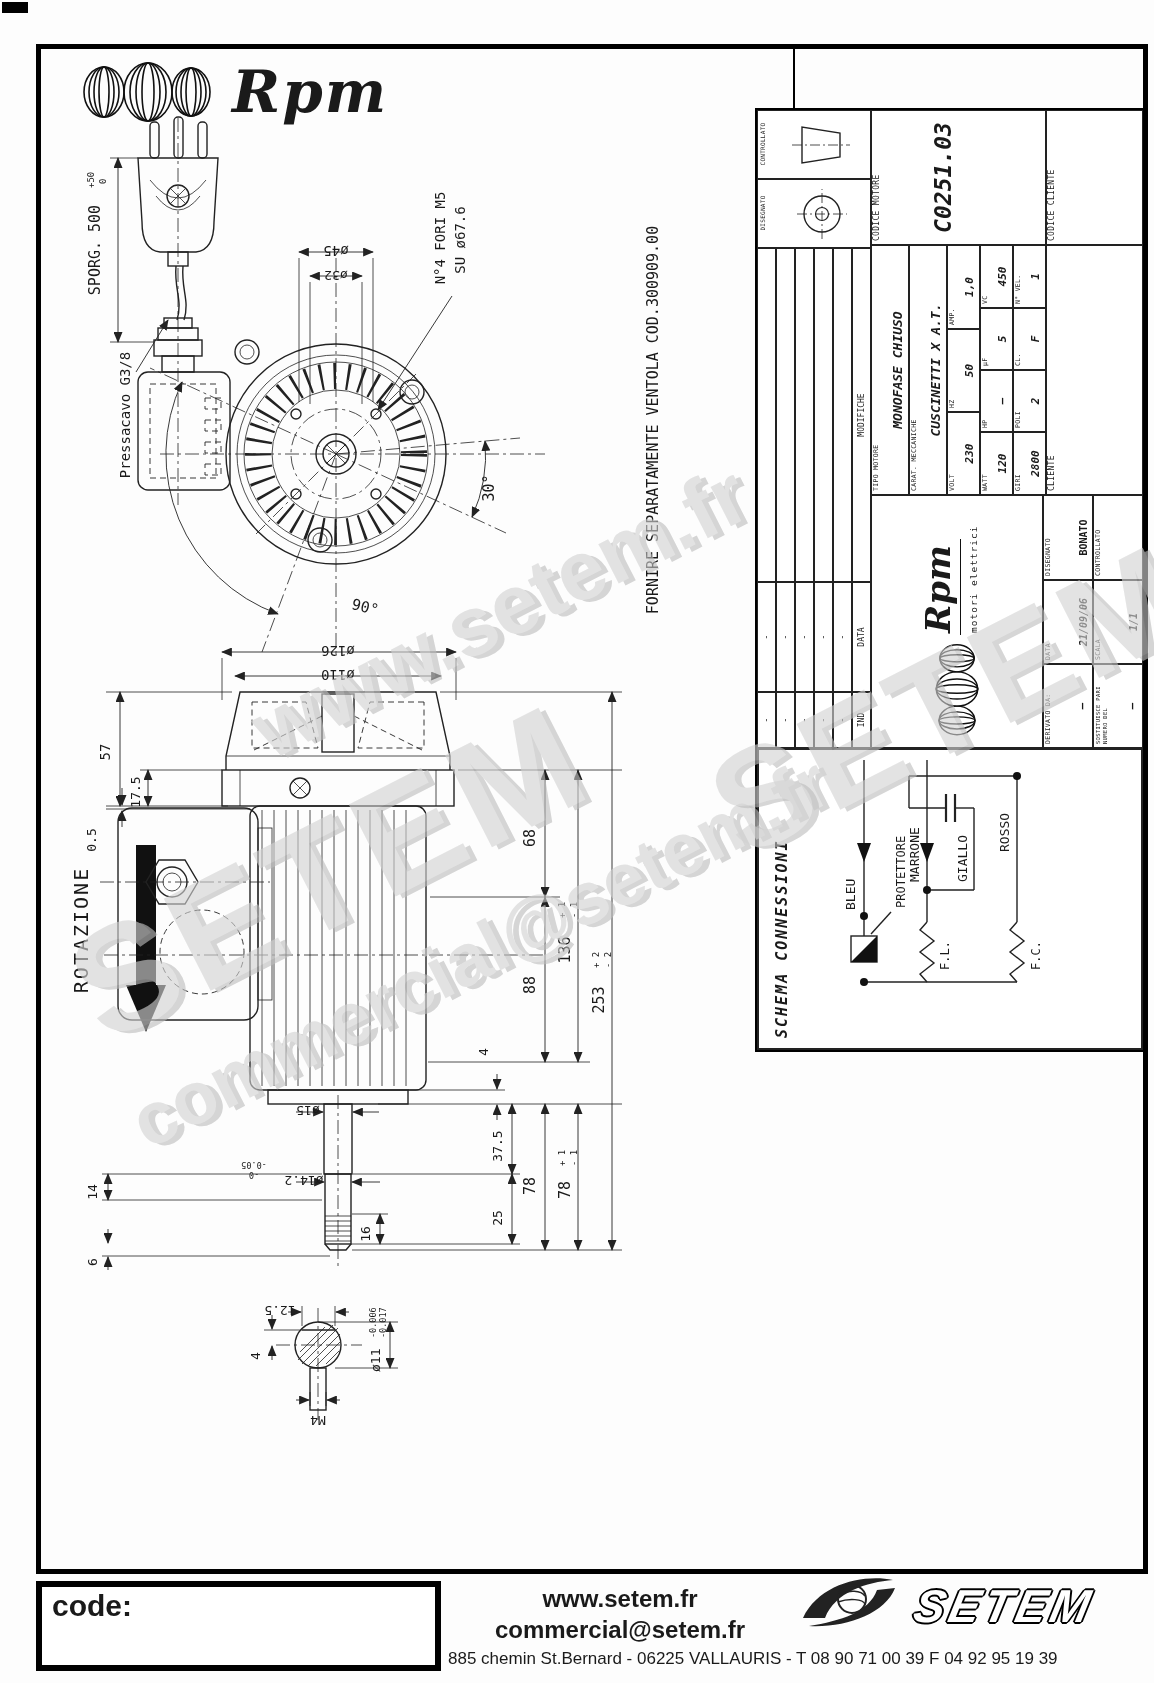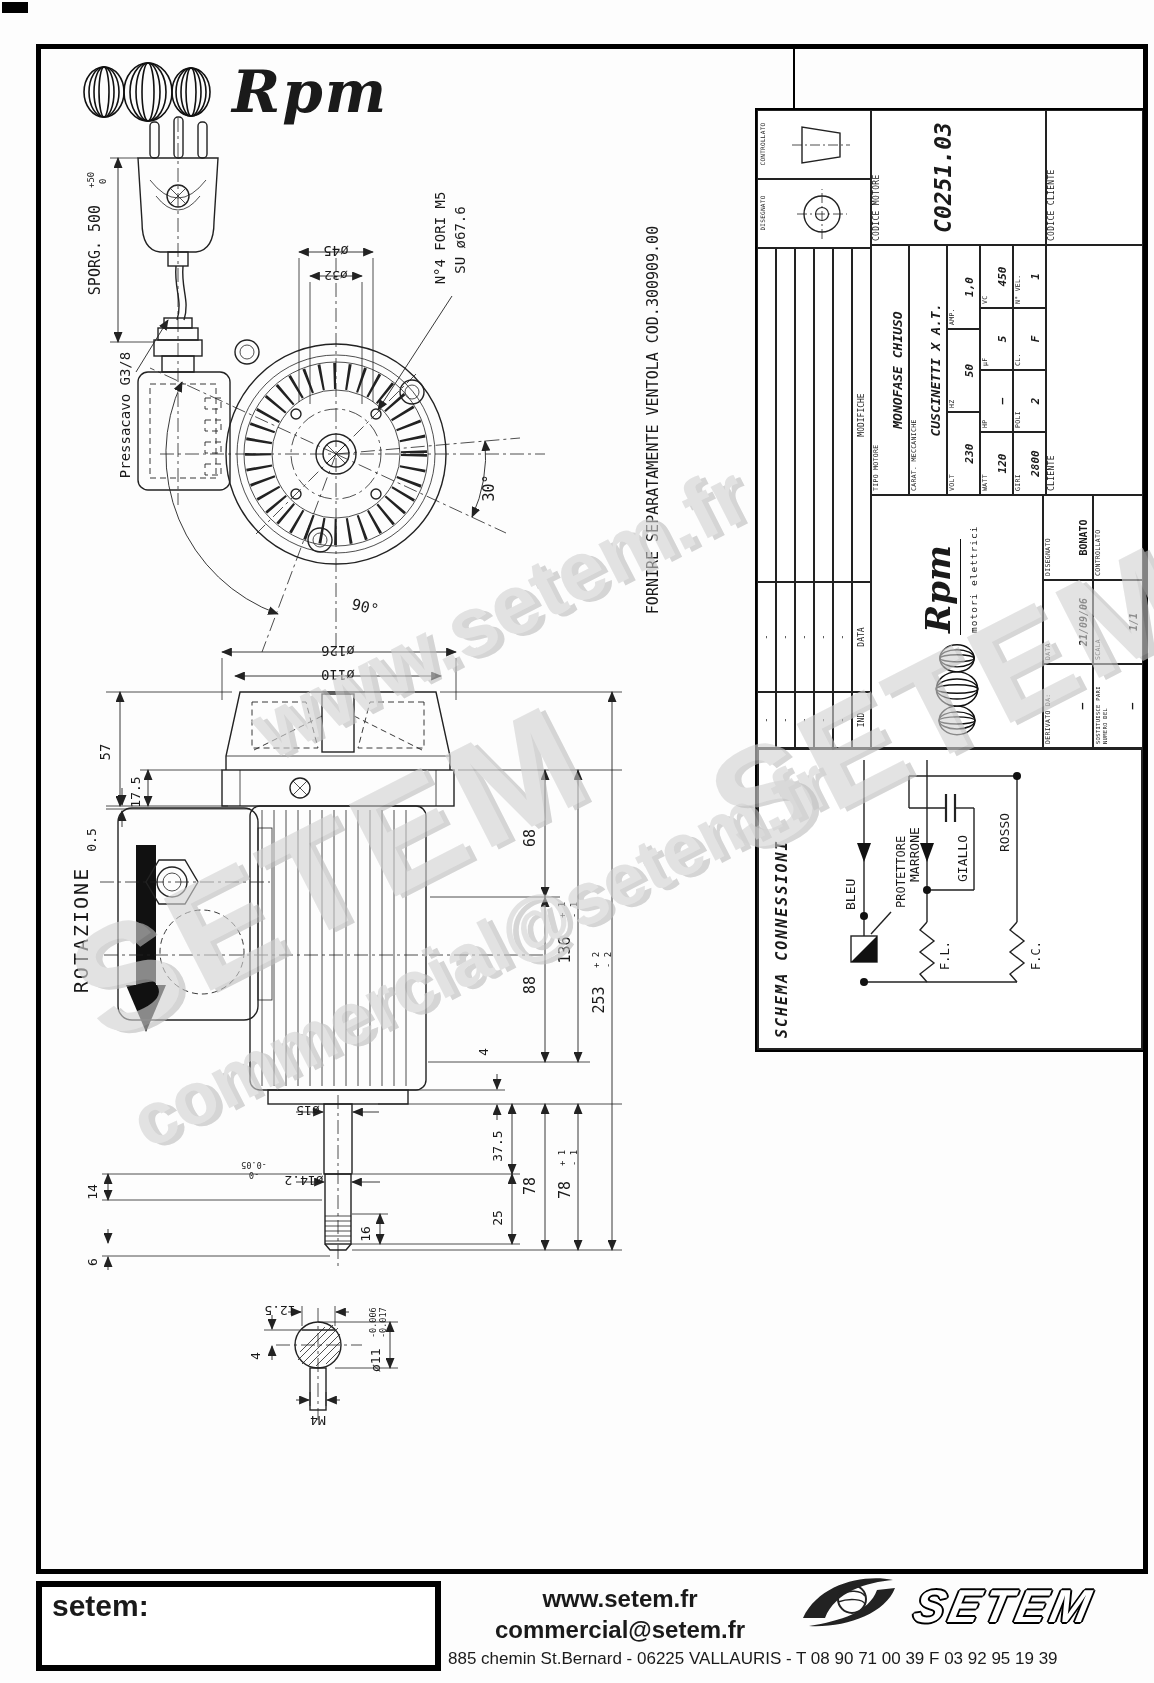--- a/index.html
+++ b/index.html
@@ -611,29 +611,29 @@
       </div>
     </div>
   </div>
 
   <div class="wm" id="wm1">www.setem.fr</div>
   <div class="wm" id="wm2">SETEM</div>
   <div class="wm" id="wm3">commercial@setem.fr</div>
   <div class="wm" id="wm4">SETEM</div>
 
   <div class="code-box">
-    <div class="code-label">setem:</div>
+    <div class="code-label">code:</div>
   </div>
   <div class="mid">
     <div>www.setem.fr</div>
     <div>commercial@setem.fr</div>
   </div>
   <div class="setem">
     <svg width="120" height="68" viewBox="0 0 120 68">
       <path d="M8,46 C24,12 68,2 98,8 C72,10 40,20 30,46 Z" fill="#222"></path>
       <circle cx="57" cy="27" r="14" fill="none" stroke="#222" stroke-width="2"></circle>
       <path d="M44,22 C54,18 66,18 70,24 M43,30 C54,26 68,27 70,32" fill="none" stroke="#222" stroke-width="1.4"></path>
       <path d="M100,16 C90,42 50,56 14,54 C46,49 74,40 82,18 Z" fill="#222"></path>
     </svg>
     <span class="setem-text">SETEM</span>
   </div>
-  <div class="addr">885 chemin St.Bernard  -  06225 VALLAURIS  -  T 08 90 71 00 39   F 03 92 95 19 39</div>
+  <div class="addr">885 chemin St.Bernard  -  06225 VALLAURIS  -  T 08 90 71 00 39   F 04 92 95 19 39</div>
 </div>
 
 </body></html>

